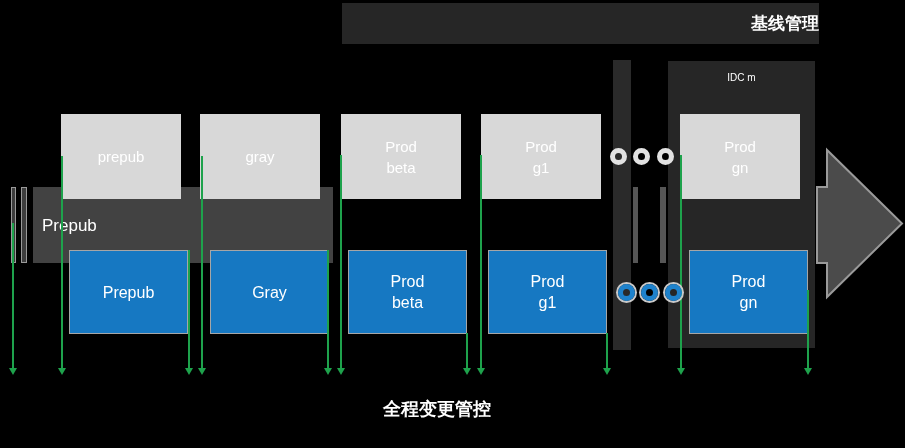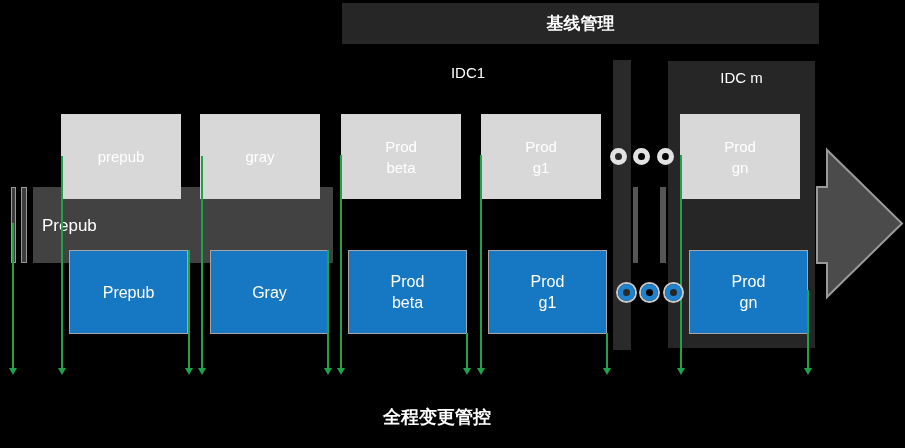--- a/index.html
+++ b/index.html
@@ -5,24 +5,24 @@
   html,body{margin:0;padding:0;background:#000;}
   #stage{
     position:relative;width:905px;height:448px;overflow:hidden;
     background:var(--background,#000);
     font-family:"Liberation Sans","DejaVu Sans",sans-serif;
     color:var(--text,#fff);
   }
   .abs{position:absolute;box-sizing:border-box;}
   
   .banner{left:342px;top:3px;width:477px;height:41px;background:var(--panel,#262626);
-    display:flex;align-items:center;justify-content:center;font-size:17px;font-weight:700;z-index:2;}
+    display:flex;align-items:center;justify-content:flex-end;font-size:17px;font-weight:700;z-index:2;}
   
   .idc1-label{left:413px;top:62px;width:110px;height:22px;text-align:center;font-size:15px;line-height:22px;z-index:3;}
-  .idcm-label{left:0;top:6px;width:100%;height:22px;text-align:center;font-size:15px;line-height:22px;}
+  .idcm-label{left:0;top:6px;width:100%;height:22px;text-align:center;font-size:10px;line-height:22px;}
   
   .narrow-bar{left:613px;top:60px;width:18px;height:290px;background:var(--bar,#2A2A2A);z-index:1;}
   .idcm-panel{left:668px;top:61px;width:147px;height:287px;background:var(--panel,#262626);z-index:1;}
   
   .band{left:33px;top:187px;width:300px;height:76px;background:var(--band,#424242);z-index:2;}
   .replace-label{left:42px;top:215px;font-size:17px;line-height:22px;z-index:3;}
   .mini-bar{top:187px;height:76px;background:#3D3D3D;border:1px solid #9A9A9A;z-index:2;}
   .mini-bar.b1{left:11px;width:5px;}
   .mini-bar.b2{left:21px;width:6px;}
   .band-seg{top:187px;height:76px;background:var(--band-segment,#565656);z-index:2;}
@@ -41,32 +41,31 @@
   .vline::after{content:"";position:absolute;left:-3px;bottom:-7px;width:0;height:0;
     border-left:4px solid transparent;border-right:4px solid transparent;
     border-top:7px solid var(--green,#1EA24C);}
   
   .donut{width:17px;height:17px;border-radius:50%;z-index:7;background:transparent;}
   .donut.light{border:5px solid var(--ring-light,#E2E2E2);}
   .donut.blue{border:5px solid var(--ring-blue,#1E82CC);box-shadow:0 0 0 2px #C9C9C9;}
   
   .flow-arrow{left:814px;top:147px;width:91px;height:153px;z-index:1;}
   
-  .caption{left:383px;top:398px;width:130px;font-size:18px;font-weight:700;line-height:22px;z-index:3;margin-top:8px;}
+  .caption{left:383px;top:398px;width:130px;font-size:18px;font-weight:700;line-height:22px;z-index:3;}
 </style>
 </head>
 <body>
 
 <div id="stage">
 
   <div class="abs banner">
     <span>基线管理</span>
   </div>
 
-  <div class="abs idc1-label">IDC1</div>
   <div class="abs narrow-bar"></div>
   <div class="abs idcm-panel">
     <div class="abs idcm-label">IDC m</div>
   </div>
 
   <div class="abs band"></div>
   <div class="abs replace-label">Prepub</div>
   <div class="abs mini-bar b1"></div>
   <div class="abs mini-bar b2"></div>
   <div class="abs band-seg s1"></div>

